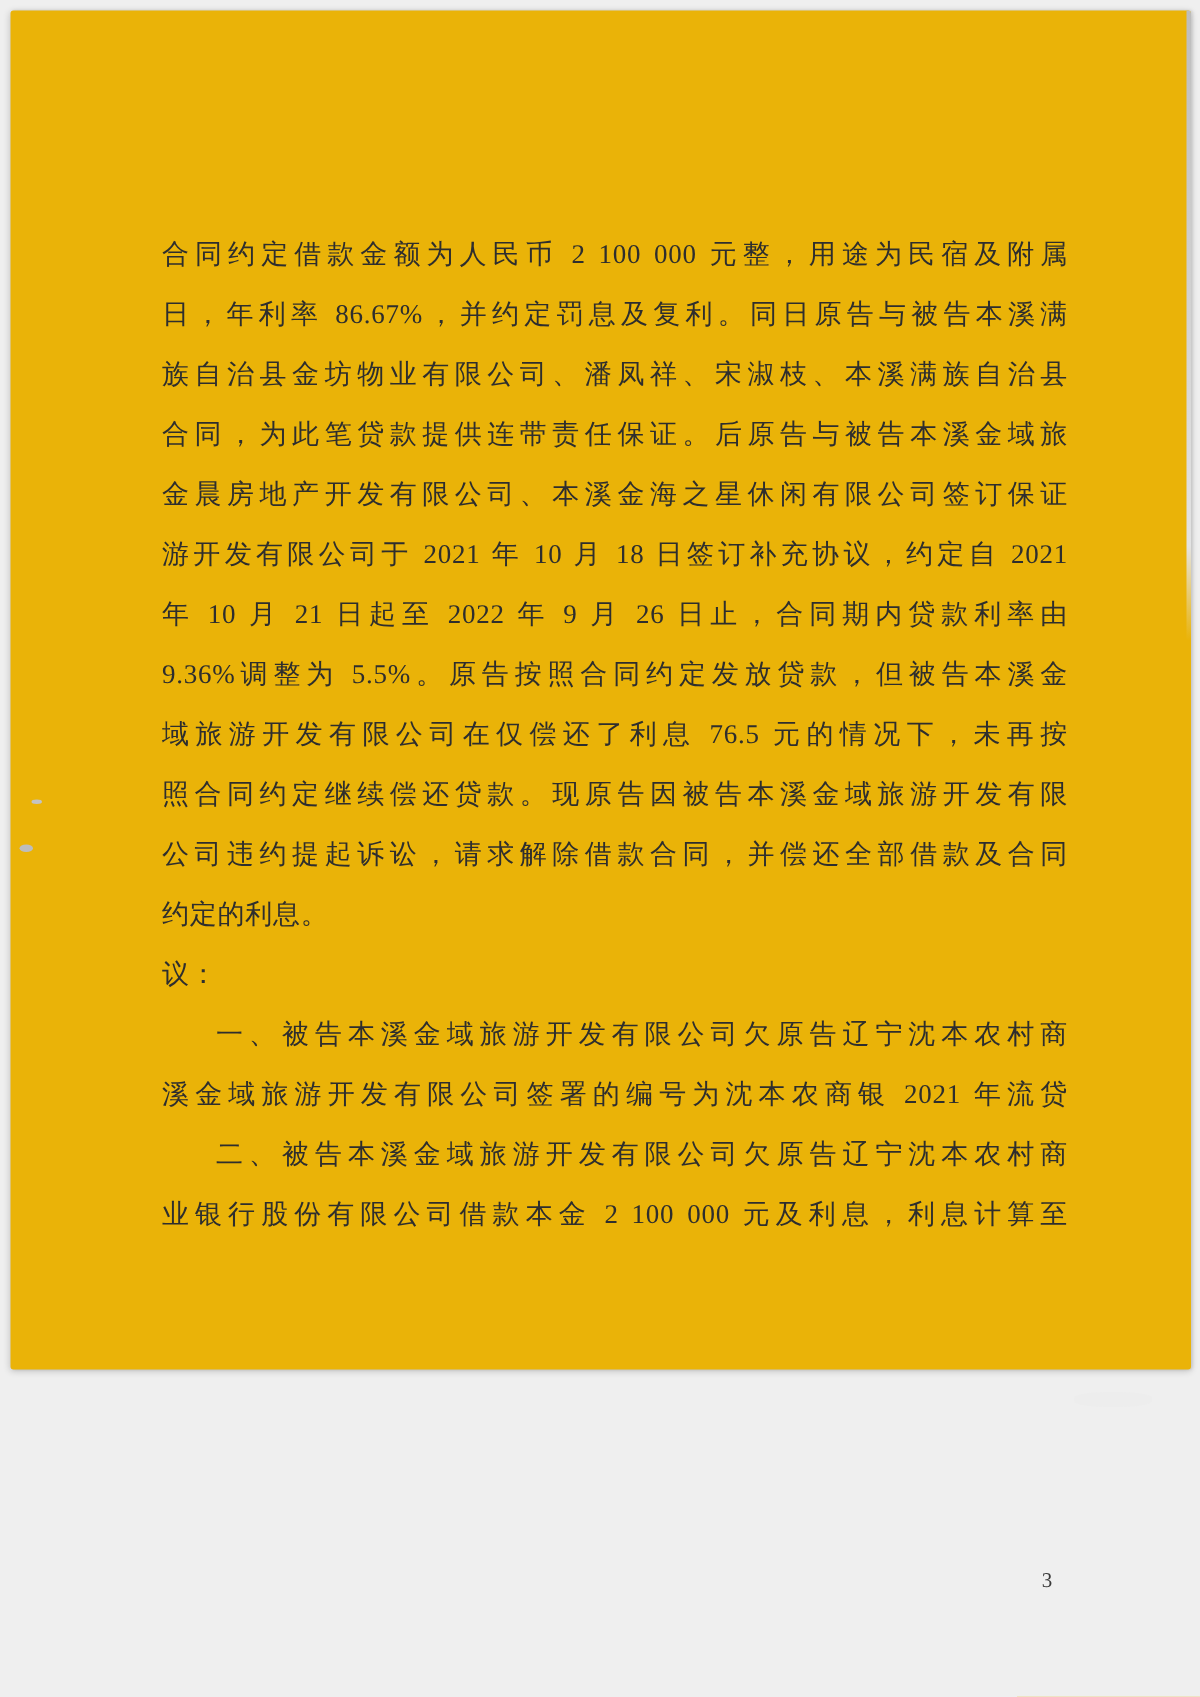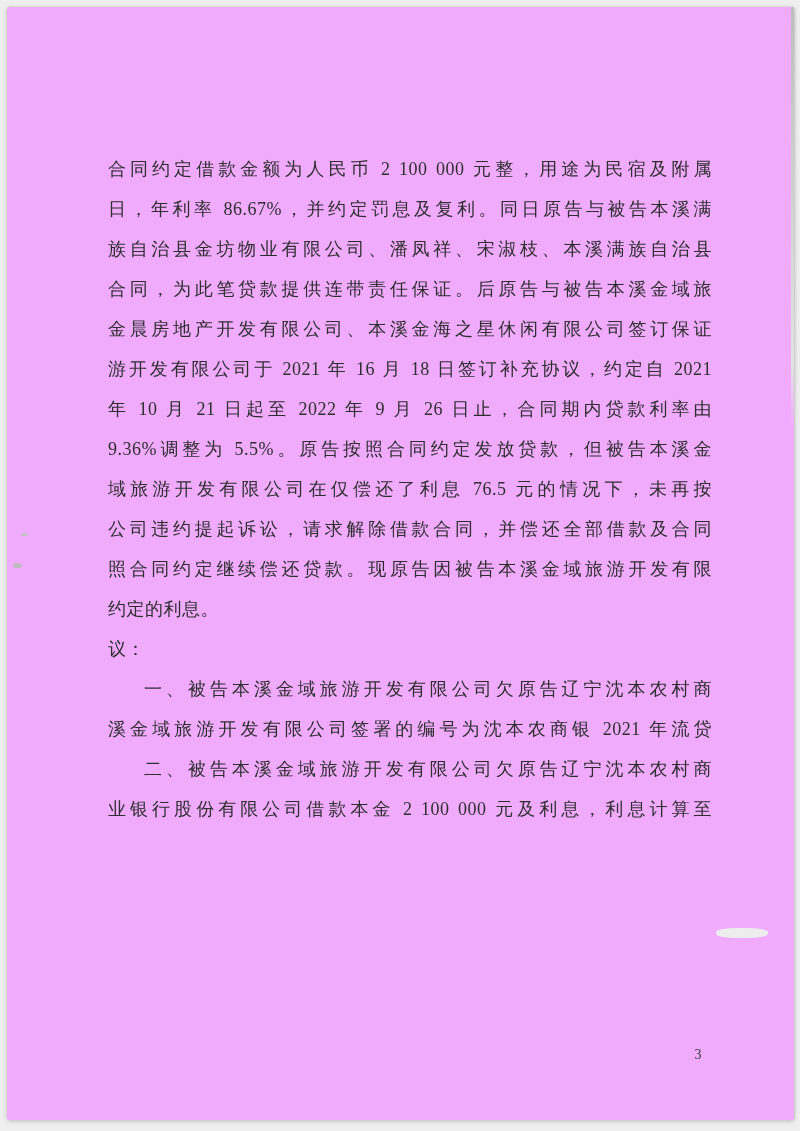--- a/index.html
+++ b/index.html
@@ -15,22 +15,22 @@
     position: relative;
     width: 800px;
     height: 1131px;
     background: #efefef;
   }
   .paper {
     position: absolute;
     left: 7px;
     top: 7px;
     width: 787px;
-    height: 1113px;
-    background: #f0abfc;
+    height: 906px;
+    background: #eab308;
     border-radius: 2px;
     box-shadow: 0 1px 5px rgba(0,0,0,0.20), 1px 0 2px rgba(0,0,0,0.08);
   }
   .paper-edge-right {
     position: absolute;
     right: 0px;
     top: 0px;
     width: 3px;
     height: 420px;
     background: linear-gradient(to bottom, #bdbdbd, #e3e3e3 85%, transparent);
@@ -82,26 +82,26 @@
 
 <div class="stage">
   <div class="paper">
     <div class="paper-edge-right"></div>
     <div class="text-block">
         <div class="line justify">合同约定借款金额为人民币 2 100 000 元整，用途为民宿及附属</div>
         <div class="line justify">日，年利率 86.67%，并约定罚息及复利。同日原告与被告本溪满</div>
         <div class="line justify">族自治县金坊物业有限公司、潘凤祥、宋淑枝、本溪满族自治县</div>
         <div class="line justify">合同，为此笔贷款提供连带责任保证。后原告与被告本溪金域旅</div>
         <div class="line justify">金晨房地产开发有限公司、本溪金海之星休闲有限公司签订保证</div>
-        <div class="line justify">游开发有限公司于 2021 年 16 月 18 日签订补充协议，约定自 2021</div>
+        <div class="line justify">游开发有限公司于 2021 年 10 月 18 日签订补充协议，约定自 2021</div>
         <div class="line justify">年 10 月 21 日起至 2022 年 9 月 26 日止，合同期内贷款利率由</div>
         <div class="line justify">9.36%调整为 5.5%。原告按照合同约定发放贷款，但被告本溪金</div>
         <div class="line justify">域旅游开发有限公司在仅偿还了利息 76.5 元的情况下，未再按</div>
+        <div class="line justify">照合同约定继续偿还贷款。现原告因被告本溪金域旅游开发有限</div>
         <div class="line justify">公司违约提起诉讼，请求解除借款合同，并偿还全部借款及合同</div>
-        <div class="line justify">照合同约定继续偿还贷款。现原告因被告本溪金域旅游开发有限</div>
         <div class="line">约定的利息。</div>
         <div class="line">议：</div>
         <div class="line indent justify">一、被告本溪金域旅游开发有限公司欠原告辽宁沈本农村商</div>
         <div class="line justify">溪金域旅游开发有限公司签署的编号为沈本农商银 2021 年流贷</div>
         <div class="line indent justify">二、被告本溪金域旅游开发有限公司欠原告辽宁沈本农村商</div>
         <div class="line justify">业银行股份有限公司借款本金 2 100 000 元及利息，利息计算至</div>
       </div>
     <div class="page-number">3</div>
   </div>
   <div class="artifact a1"></div>

